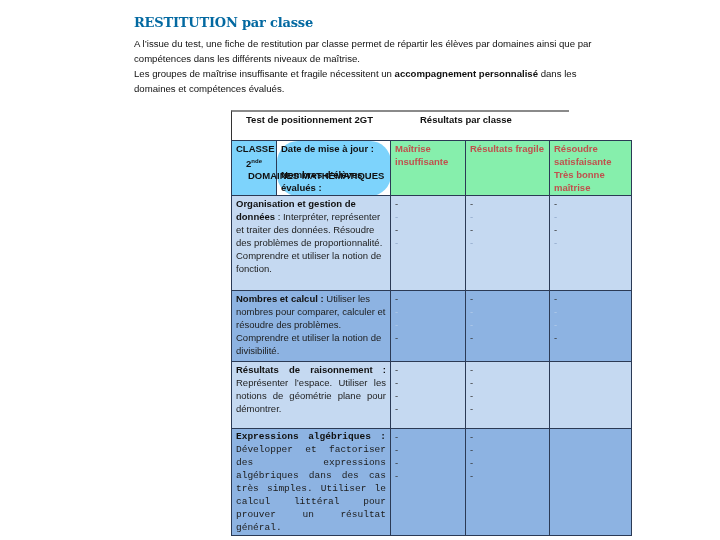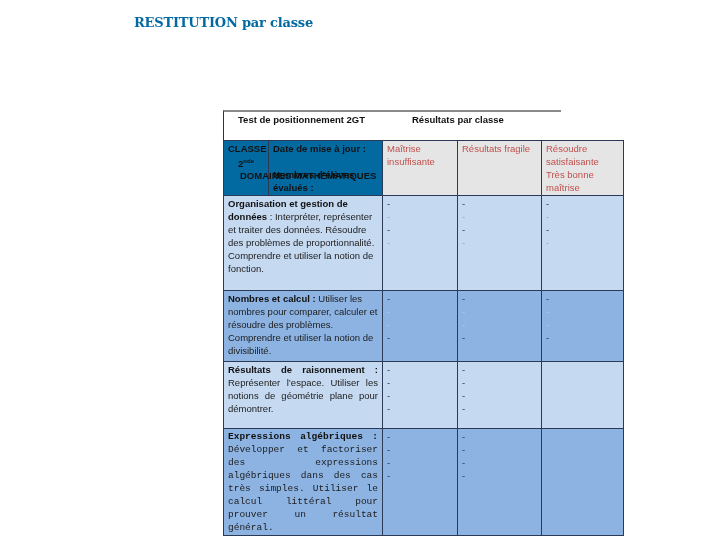--- a/index.html
+++ b/index.html
@@ -13,63 +13,65 @@
       color: #0369a1; letter-spacing: -0.2px;
     }
     .intro {
       position: absolute; left: 134px; top: 36px; width: 470px;
       font-size: 9.6px; line-height: 15px; color: #111;
     }
     .intro p { margin: 0; }
     .intro b { font-weight: bold; }
 
     .table-wrap {
-      position: absolute; left: 199px; top: 110px; width: 338px; padding-left: 24px;
+      position: absolute; left: 207px; top: 110px; width: 338px; padding-left: 24px;
     }
     .head-top {
       position: relative; height: 28px; border-top: 2px solid #8a8a8a;
       border-left: 1px solid #333;
       font-weight: bold; font-size: 9.5px; color: #111;
     }
     .head-top .t1 { position: absolute; left: 14px; top: 2px; }
     .head-top .t2 { position: absolute; left: 16px; top: 15px; margin-top: 43px; }
     .head-top .t3 { position: absolute; left: 188px; top: 2px; }
 
     table {
       border-collapse: collapse; width: 401px; table-layout: fixed;
       font-size: 9.5px; line-height: 13px;
     }
     td {
       vertical-align: top; border: 1px solid #2b3a55; padding: 1px 4px;
     }
     td.c0 { width: 36px; }
-    td.c1 { width: 105px; }
+    td.c1 { width: 105px; border-radius: 21px; }
     td.c2 { width: 66px; }
     td.c3 { width: 75px; }
     td.c4 { width: 73px; }
     .hdr td { height: 50px; }
-    .hdr .white { background: #0369a1; font-weight: bold; color: #111; }
-    .hdr .pink { background: #e5e5e5; color: #c0504d; font-weight: normal; }
+    .hdr .white { background: #7dd3fc; font-weight: bold; color: #111; }
+    .hdr .pink { background: #86efac; color: #c0504d; font-weight: bold; }
     .classe { text-align: center; }
     sup { font-size: 6px; }
     .light td { background: #c5d9f1; }
     .dark td { background: #8db3e2; }
     .domain { color: #1c1c1c; }
     .domain b { font-weight: bold; color: #111; }
     .justify { text-align: justify; }
     .dash { display: block; height: 13px; color: #333; }
     .dash.faint { color: #8fa7c8; }
     .dark .dash.faint { color: #b3cbe9; }
   </style>
 </head>
 <body>
 
 <div class="title">RESTITUTION par classe</div>
 
 <div class="intro">
+  <p>A l’issue du test, une fiche de restitution par classe permet de répartir les élèves par domaines ainsi que par compétences dans les différents niveaux de maîtrise.</p>
+  <p><span>Les groupes de maîtrise insuffisante et fragile nécessitent un </span><b>accompagnement personnalisé</b><span> dans les domaines et compétences évalués.</span></p>
 </div>
 
 <div class="table-wrap">
   <div class="head-top">
     <span class="t1">Test de positionnement 2GT</span>
     <span class="t2">DOMAINES MATHEMATIQUES</span>
     <span class="t3">Résultats par classe</span>
   </div>
   <table>
     <tbody id="tbody">

